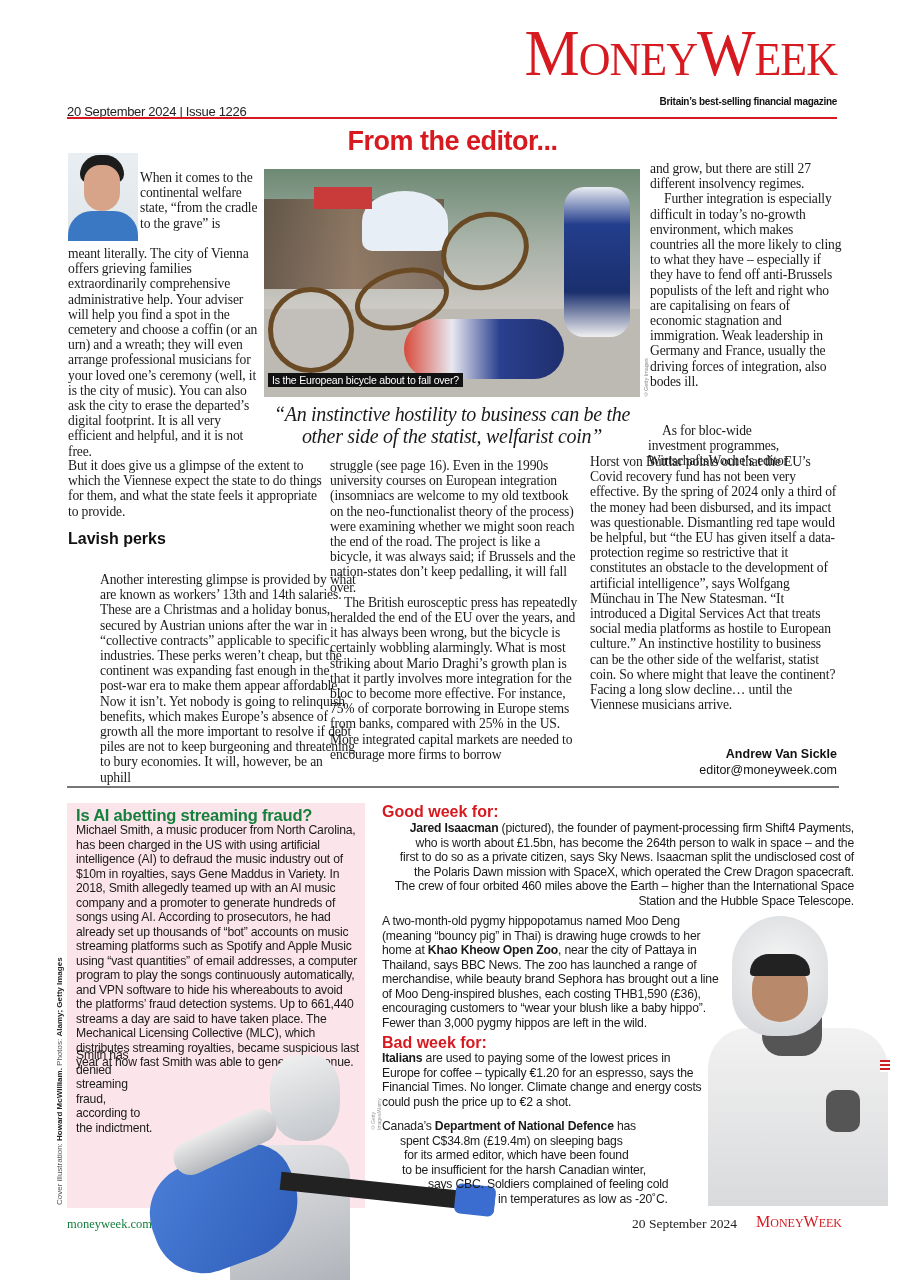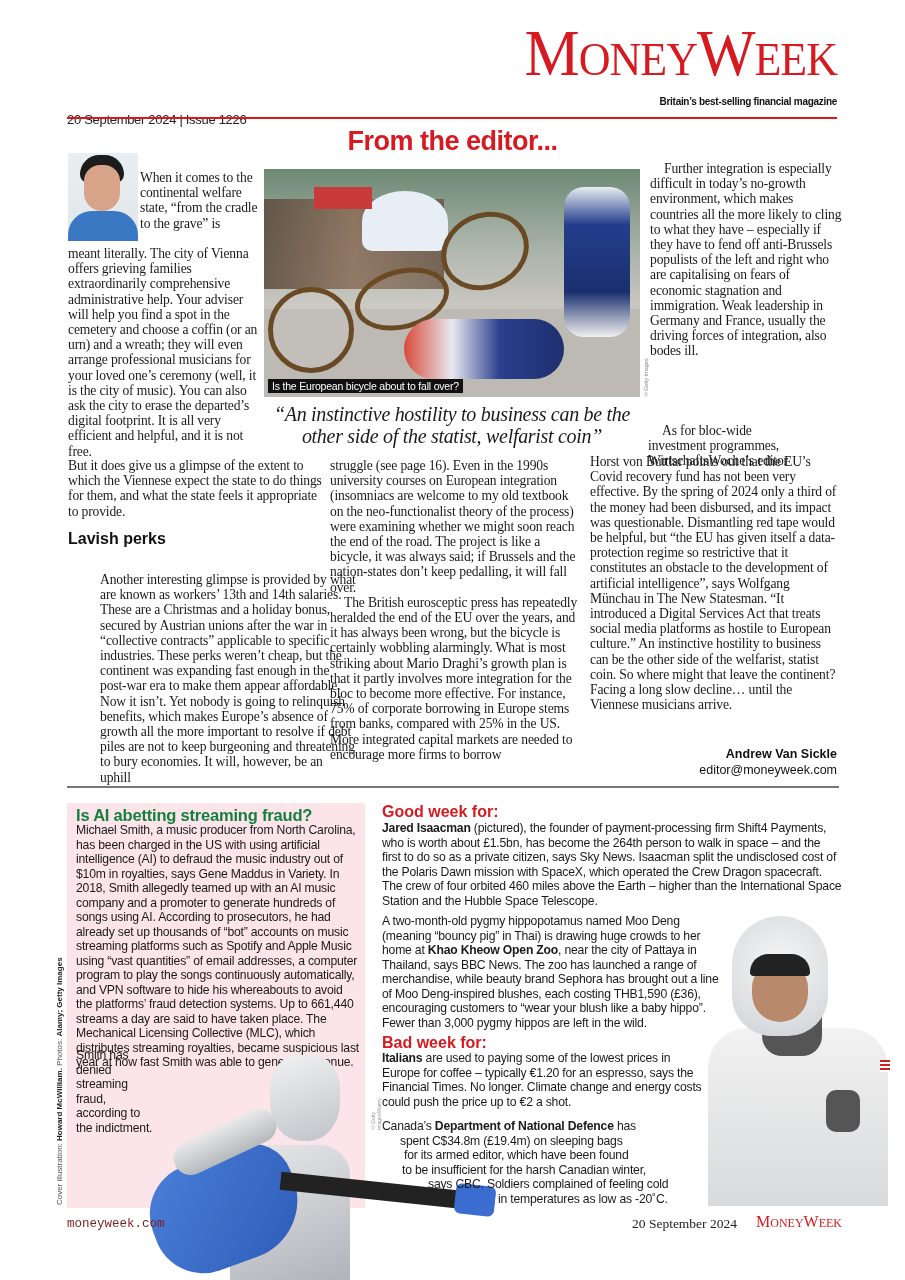--- a/index.html
+++ b/index.html
@@ -11,21 +11,21 @@
   
   .masthead {
     left: 462px; top: 22px; width: 375px; height: 62px;
     color: #d71920; font-family: "Liberation Serif", serif;
     font-size: 62px; line-height: 62px; letter-spacing: -1px;
     text-align: right; font-weight: normal;
     transform: scaleY(1.05);
   }
   .masthead .small { font-size: 44px; }
   .dateline {
-    left: 67px; top: 112px; font-family: "Liberation Sans", sans-serif;
+    left: 67px; top: 104px; font-family: "Liberation Sans", sans-serif;
     font-size: 13px; color: #222; letter-spacing: -0.3px;
   }
   .tagline {
     right: 68px; top: 96px; font-family: "Liberation Sans", sans-serif;
     font-size: 10px; font-weight: bold; color: #111; letter-spacing: -0.3px;
   }
   .top-rule { left: 67px; top: 117px; width: 770px; height: 2px; background: #d71920; }
 
   .section-title {
     left: 0; width: 905px; top: 126px; text-align: center;
@@ -67,21 +67,21 @@
   .photo .banner { position: absolute; left: 50px; top: 18px; width: 58px; height: 22px; background: #c93a3a; }
   .photo .balloon { position: absolute; left: 98px; top: 22px; width: 86px; height: 60px; background: #e8eef6; border-radius: 50% 50% 10px 10px; }
   .photo .road { position: absolute; left: 0; top: 140px; width: 376px; height: 90px; background: #bdb9b3; }
   .photo .wheel { position: absolute; border: 5px solid #6a4a24; border-radius: 50%; background: rgba(255,255,255,0.08); }
   .photo .w1 { left: 4px; top: 118px; width: 86px; height: 86px; }
   .photo .w2 { left: 90px; top: 100px; width: 96px; height: 60px; transform: rotate(-15deg); }
   .photo .w3 { left: 176px; top: 44px; width: 90px; height: 76px; transform: rotate(-25deg); }
   .photo .rider1 { position: absolute; left: 140px; top: 150px; width: 160px; height: 60px; background: linear-gradient(90deg, #d84a3a, #e8e8f0 30%, #2a3f8e 60%, #1f2f6e); border-radius: 30px; }
   .photo .rider2 { position: absolute; left: 300px; top: 18px; width: 66px; height: 150px; background: linear-gradient(180deg, #e9ecf2 0%, #233e8c 25%, #1a2f6e 70%, #f0f0f0 100%); border-radius: 20px; }
   .photo-caption {
-    position: absolute; left: 4px; bottom: 4px; background: #111; color: #fff;
+    position: absolute; left: 4px; bottom: 10px; background: #111; color: #fff;
     font-family: "Liberation Sans", sans-serif; font-size: 10.5px; padding: 1px 4px;
     letter-spacing: -0.2px;
   }
   .photo-credit {
     left: 643px; top: 352px; width: 8px; height: 45px;
     font-family: "Liberation Sans", sans-serif; font-size: 5.5px; color: #888;
     writing-mode: vertical-rl; transform: rotate(180deg);
   }
 
   .pullquote {
@@ -136,40 +136,40 @@
     left: 55px; top: 960px; width: 10px; height: 245px;
     font-family: "Liberation Sans", sans-serif; font-size: 8px; color: #555;
     writing-mode: vertical-rl; transform: rotate(180deg); white-space: nowrap;
   }
   .cover-credit b { color: #222; }
 
   .good-title {
     left: 382px; top: 803px; font-family: "Liberation Sans", sans-serif;
     font-weight: bold; font-size: 16px; color: #d71920;
   }
-  .good-body1 { left: 382px; top: 821px; width: 460px; }
+  .good-body1 { left: 394px; top: 821px; width: 460px; text-align: right; }
   .good-body2 { left: 382px; top: 914px; width: 340px; }
   .bad-title {
     left: 382px; top: 1034px; font-family: "Liberation Sans", sans-serif;
     font-weight: bold; font-size: 16px; color: #d71920;
   }
   .bad-body1 { left: 382px; top: 1051px; width: 320px; }
   .bad-body2 { left: 382px; top: 1119px; width: 300px; }
   .bad-body2 .l { display: block; white-space: nowrap; }
 
   .astronaut { left: 700px; top: 910px; width: 190px; height: 295px; }
   .astronaut .helmet { position: absolute; left: 32px; top: 6px; width: 96px; height: 120px; background: radial-gradient(circle at 50% 40%, #f6f6f6, #cfd2d6); border-radius: 48px 48px 40px 40px; }
   .astronaut .face { position: absolute; left: 52px; top: 50px; width: 56px; height: 62px; background: #b8896a; border-radius: 28px; }
   .astronaut .cap { position: absolute; left: 50px; top: 44px; width: 60px; height: 22px; background: #222; border-radius: 30px 30px 6px 6px; }
   .astronaut .suit { position: absolute; left: 8px; top: 118px; width: 180px; height: 178px; background: linear-gradient(180deg, #f2f2f2, #d9dadc); border-radius: 40px 40px 0 0; }
   .astronaut .collar { position: absolute; left: 62px; top: 106px; width: 60px; height: 40px; background: #555; border-radius: 0 0 20px 20px; }
   .astronaut .glove { position: absolute; left: 126px; top: 180px; width: 34px; height: 42px; background: #555; border-radius: 10px; }
   .astronaut .flag { position: absolute; left: 180px; top: 150px; width: 10px; height: 12px; background: repeating-linear-gradient(180deg, #c22 0 2px, #fff 2px 4px); }
 
-  .footer-url { left: 67px; top: 1217px; font-family: Liberation Mono, monospace; font-size: 12.5px; color: #7f1d1d; }
+  .footer-url { left: 67px; top: 1217px; font-family: Liberation Serif, serif; font-size: 12.5px; color: #15803d; }
   .footer-date { left: 632px; top: 1216px; font-family: "Liberation Serif", serif; font-size: 13.5px; color: #222; }
   .footer-logo { left: 756px; top: 1213px; font-family: "Liberation Serif", serif; font-size: 16px; color: #d71920; }
   .footer-logo .small { font-size: 12px; }
 
   b.bold { font-weight: bold; }
 </style>
 </head>
 <body>
 
 <div class="abs masthead"><span>M</span><span class="small">ONEY</span><span>W</span><span class="small">EEK</span></div>
@@ -207,20 +207,21 @@
 <div class="abs photo-credit">©Getty Images</div>
 
 <div class="abs pullquote">“An instinctive hostility to business can be the other side of the statist, welfarist coin”</div>
 
 <div class="abs body-text col2">
   <p>struggle (see page 16). Even in the 1990s university courses on European integration (insomniacs are welcome to my old textbook on the neo-functionalist theory of the process) were examining whether we might soon reach the end of the road. The project is like a bicycle, it was always said; if Brussels and the nation-states don’t keep pedalling, it will fall over.</p>
   <p class="indent">The British eurosceptic press has repeatedly heralded the end of the EU over the years, and it has always been wrong, but the bicycle is certainly wobbling alarmingly. What is most striking about Mario Draghi’s growth plan is that it partly involves more integration for the bloc to become more effective. For instance, 75% of corporate borrowing in Europe stems from banks, compared with 25% in the US. More integrated capital markets are needed to encourage more firms to borrow</p>
 </div>
 
 <div class="abs body-text col3-top">
+  <p>and grow, but there are still 27 different insolvency regimes.</p>
   <p class="indent">Further integration is especially difficult in today’s no-growth environment, which makes countries all the more likely to cling to what they have – especially if they have to fend off anti-Brussels populists of the left and right who are capitalising on fears of economic stagnation and immigration. Weak leadership in Germany and France, usually the driving forces of integration, also bodes ill.</p>
 </div>
 <div class="abs body-text col3-b indent">As for bloc-wide investment programmes, WirtschaftsWoche’s editor</div>
 <div class="abs body-text col3-c">Horst von Buttlar points out that the EU’s Covid recovery fund has not been very effective. By the spring of 2024 only a third of the money had been disbursed, and its impact was questionable. Dismantling red tape would be helpful, but “the EU has given itself a data-protection regime so restrictive that it constitutes an obstacle to the development of artificial intelligence”, says Wolfgang Münchau in The New Statesman. “It introduced a Digital Services Act that treats social media platforms as hostile to European culture.” An instinctive hostility to business can be the other side of the welfarist, statist coin. So where might that leave the continent? Facing a long slow decline… until the Viennese musicians arrive.</div>
 
 <div class="abs signoff">
   <div class="name">Andrew Van Sickle</div>
   <div>editor@moneyweek.com</div>
 </div>
 

